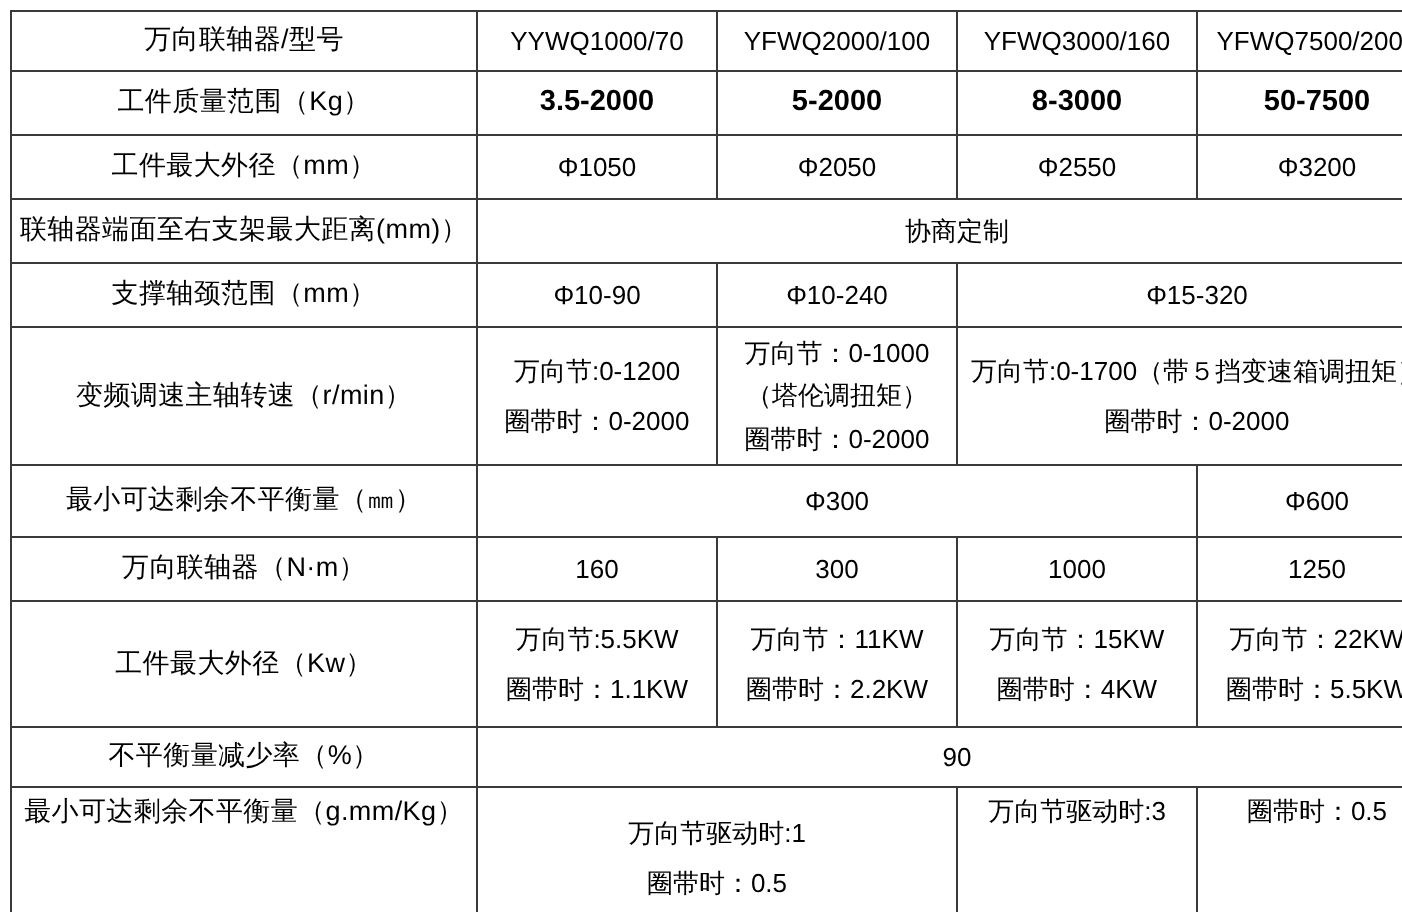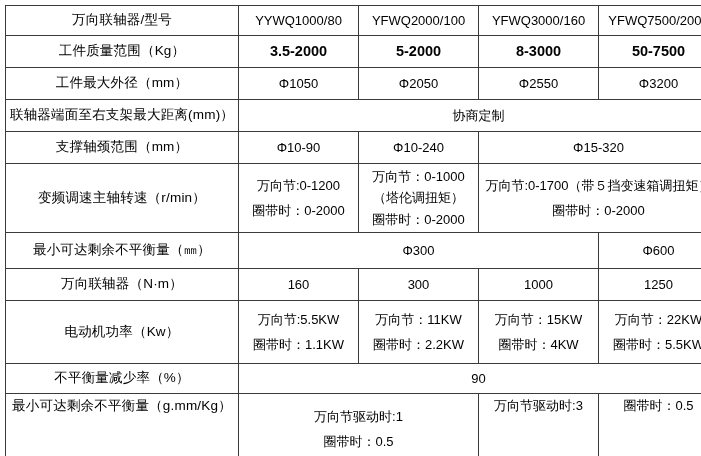--- a/index.html
+++ b/index.html
@@ -61,21 +61,21 @@
     height: 62px;
   }
 </style>
 </head>
 <body>
 
 <table id="spec-table">
   <tbody>
       <tr style="height: 30px;">
         <td class="label">万向联轴器/型号</td>
-        <td class="val">YYWQ1000/80</td>
+        <td class="val">YYWQ1000/70</td>
         <td class="val">YFWQ2000/100</td>
         <td class="val">YFWQ3000/160</td>
         <td class="val">YFWQ7500/2000</td>
       </tr>
       <tr style="height: 32px;">
         <td class="label">工件质量范围（Kg）</td>
         <td class="val bold">3.5-2000</td>
         <td class="val bold">5-2000</td>
         <td class="val bold">8-3000</td>
         <td class="val bold">50-7500</td>
@@ -119,21 +119,21 @@
         <td class="val">Φ600</td>
       </tr>
       <tr style="height: 32px;">
         <td class="label">万向联轴器（N·m）</td>
         <td class="val">160</td>
         <td class="val">300</td>
         <td class="val">1000</td>
         <td class="val">1250</td>
       </tr>
       <tr style="height: 56px;">
-        <td class="label">电动机功率（Kw）</td>
+        <td class="label">工件最大外径（Kw）</td>
         <td class="val two-line taller">
           <span>万向节:5.5KW</span>
           <span>圈带时：1.1KW</span>
         </td>
         <td class="val two-line taller">
           <span>万向节：11KW</span>
           <span>圈带时：2.2KW</span>
         </td>
         <td class="val two-line taller">
           <span>万向节：15KW</span>

